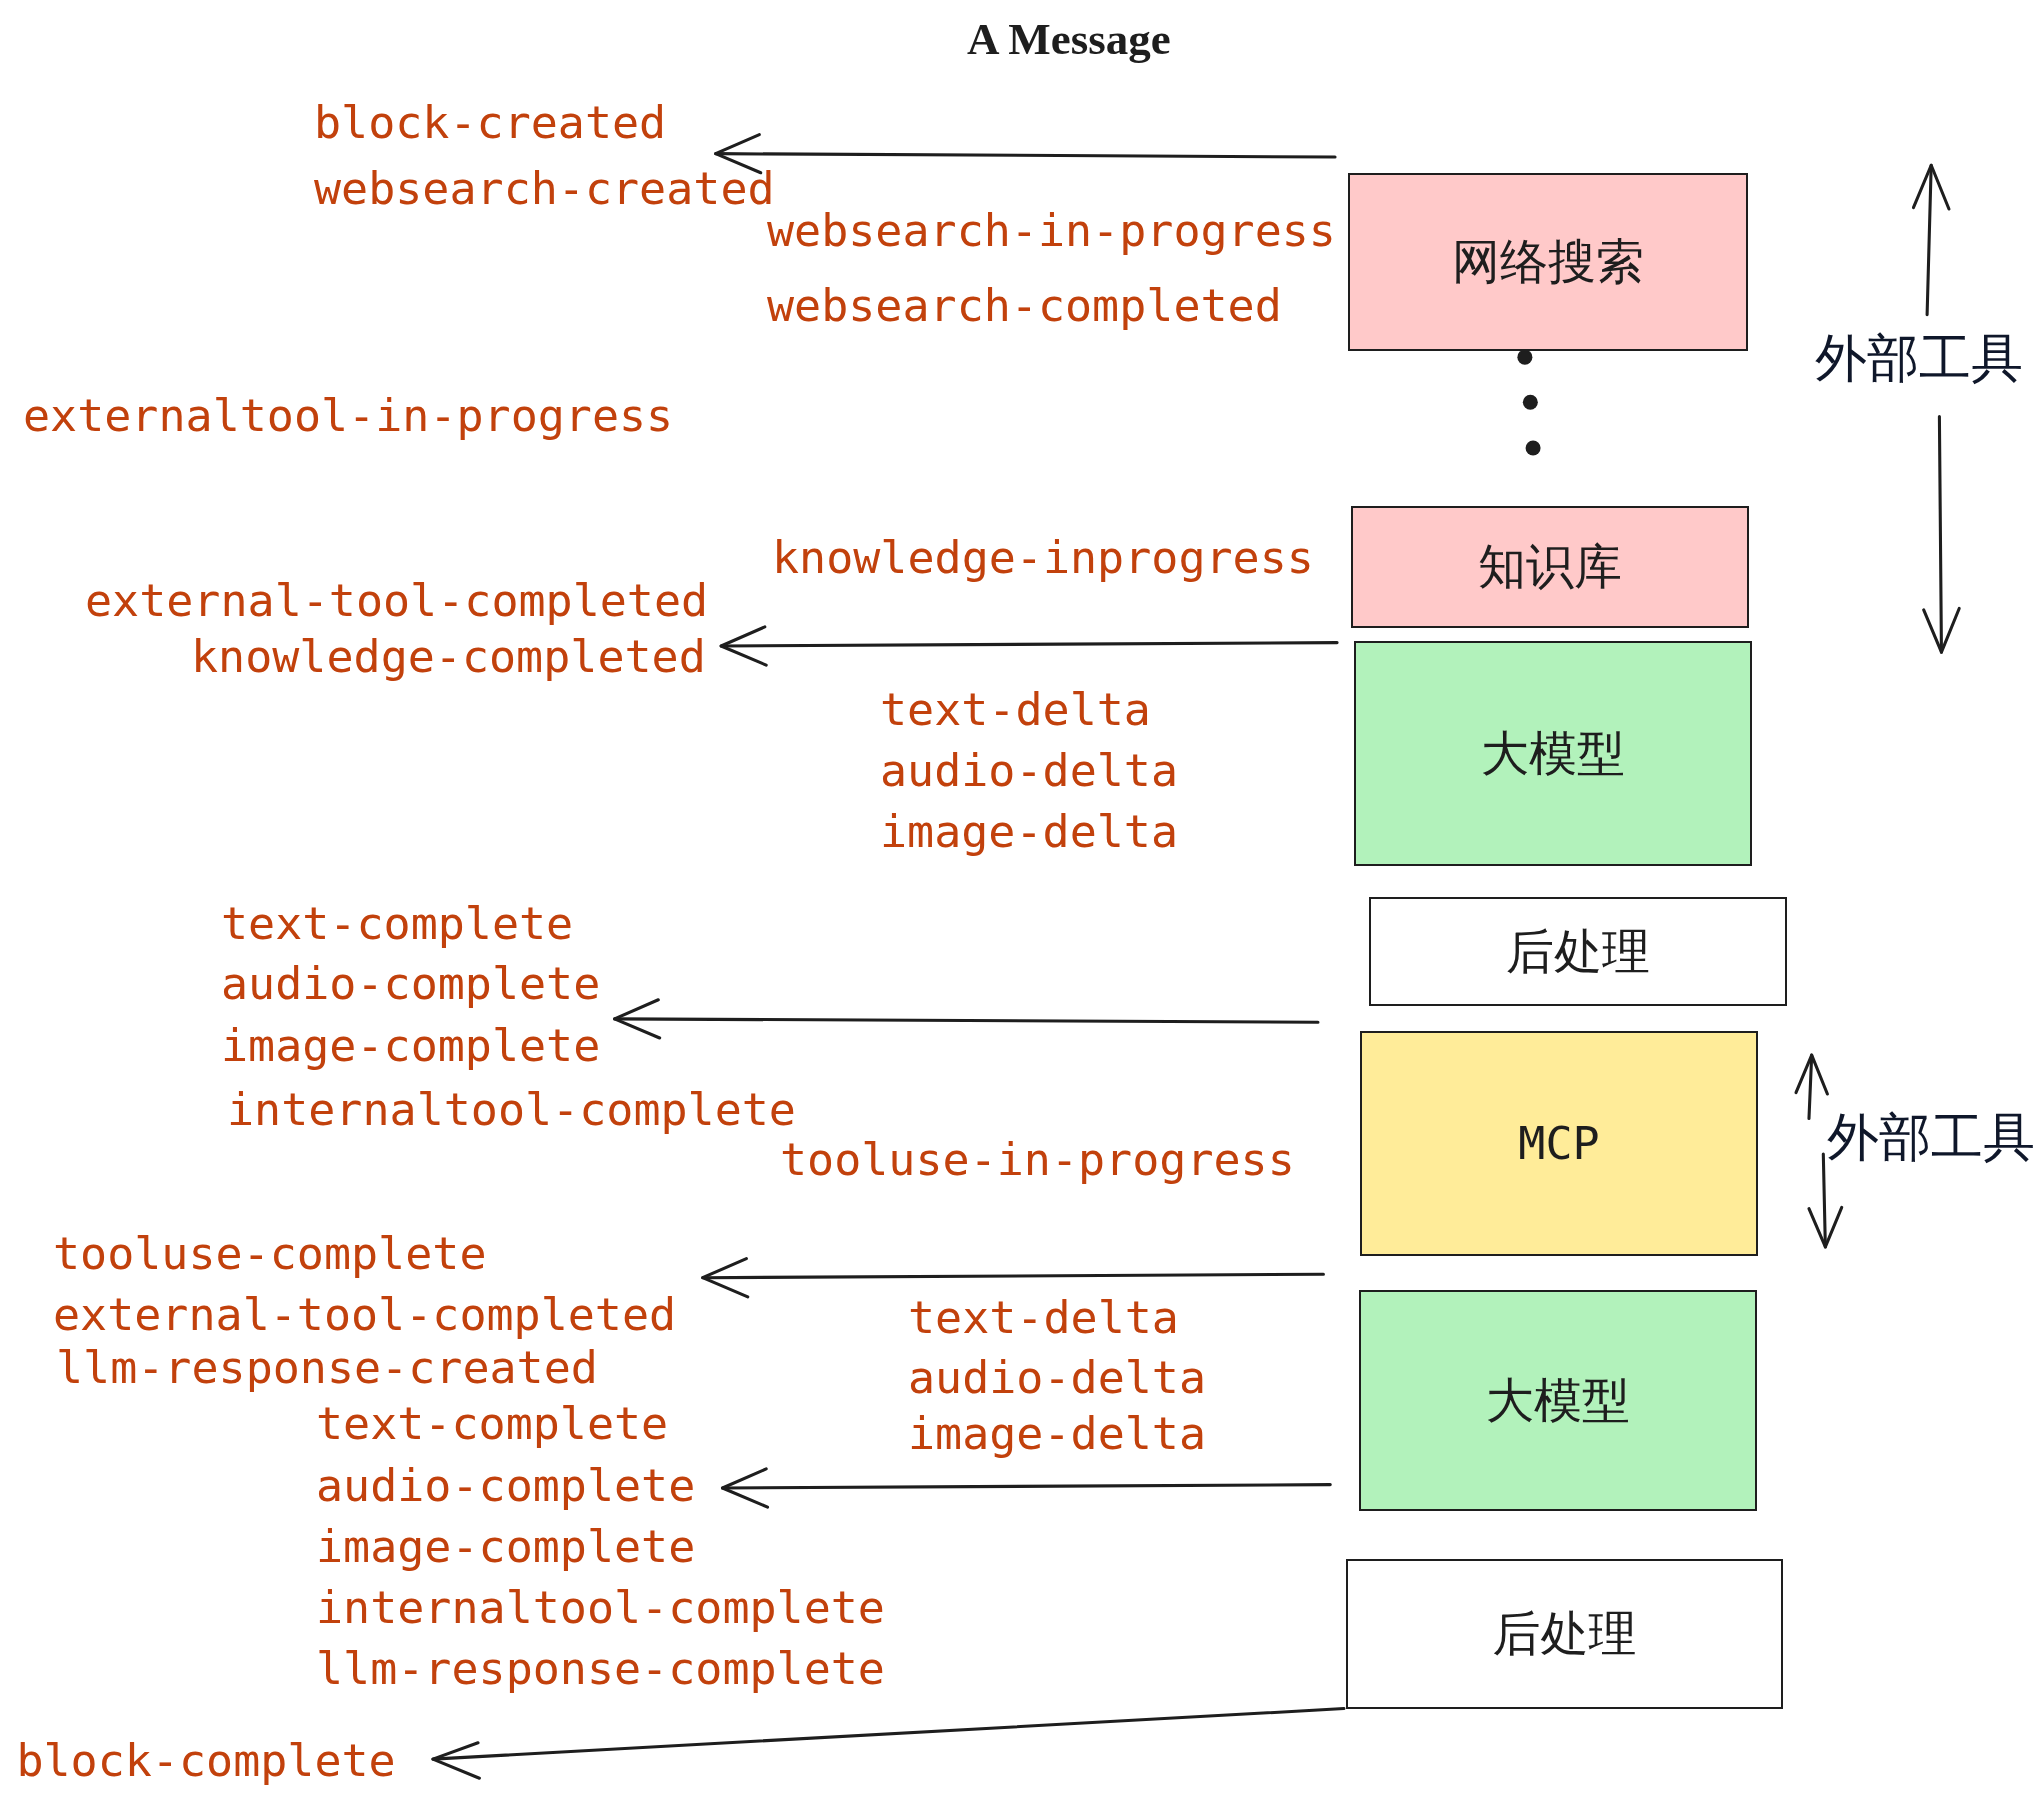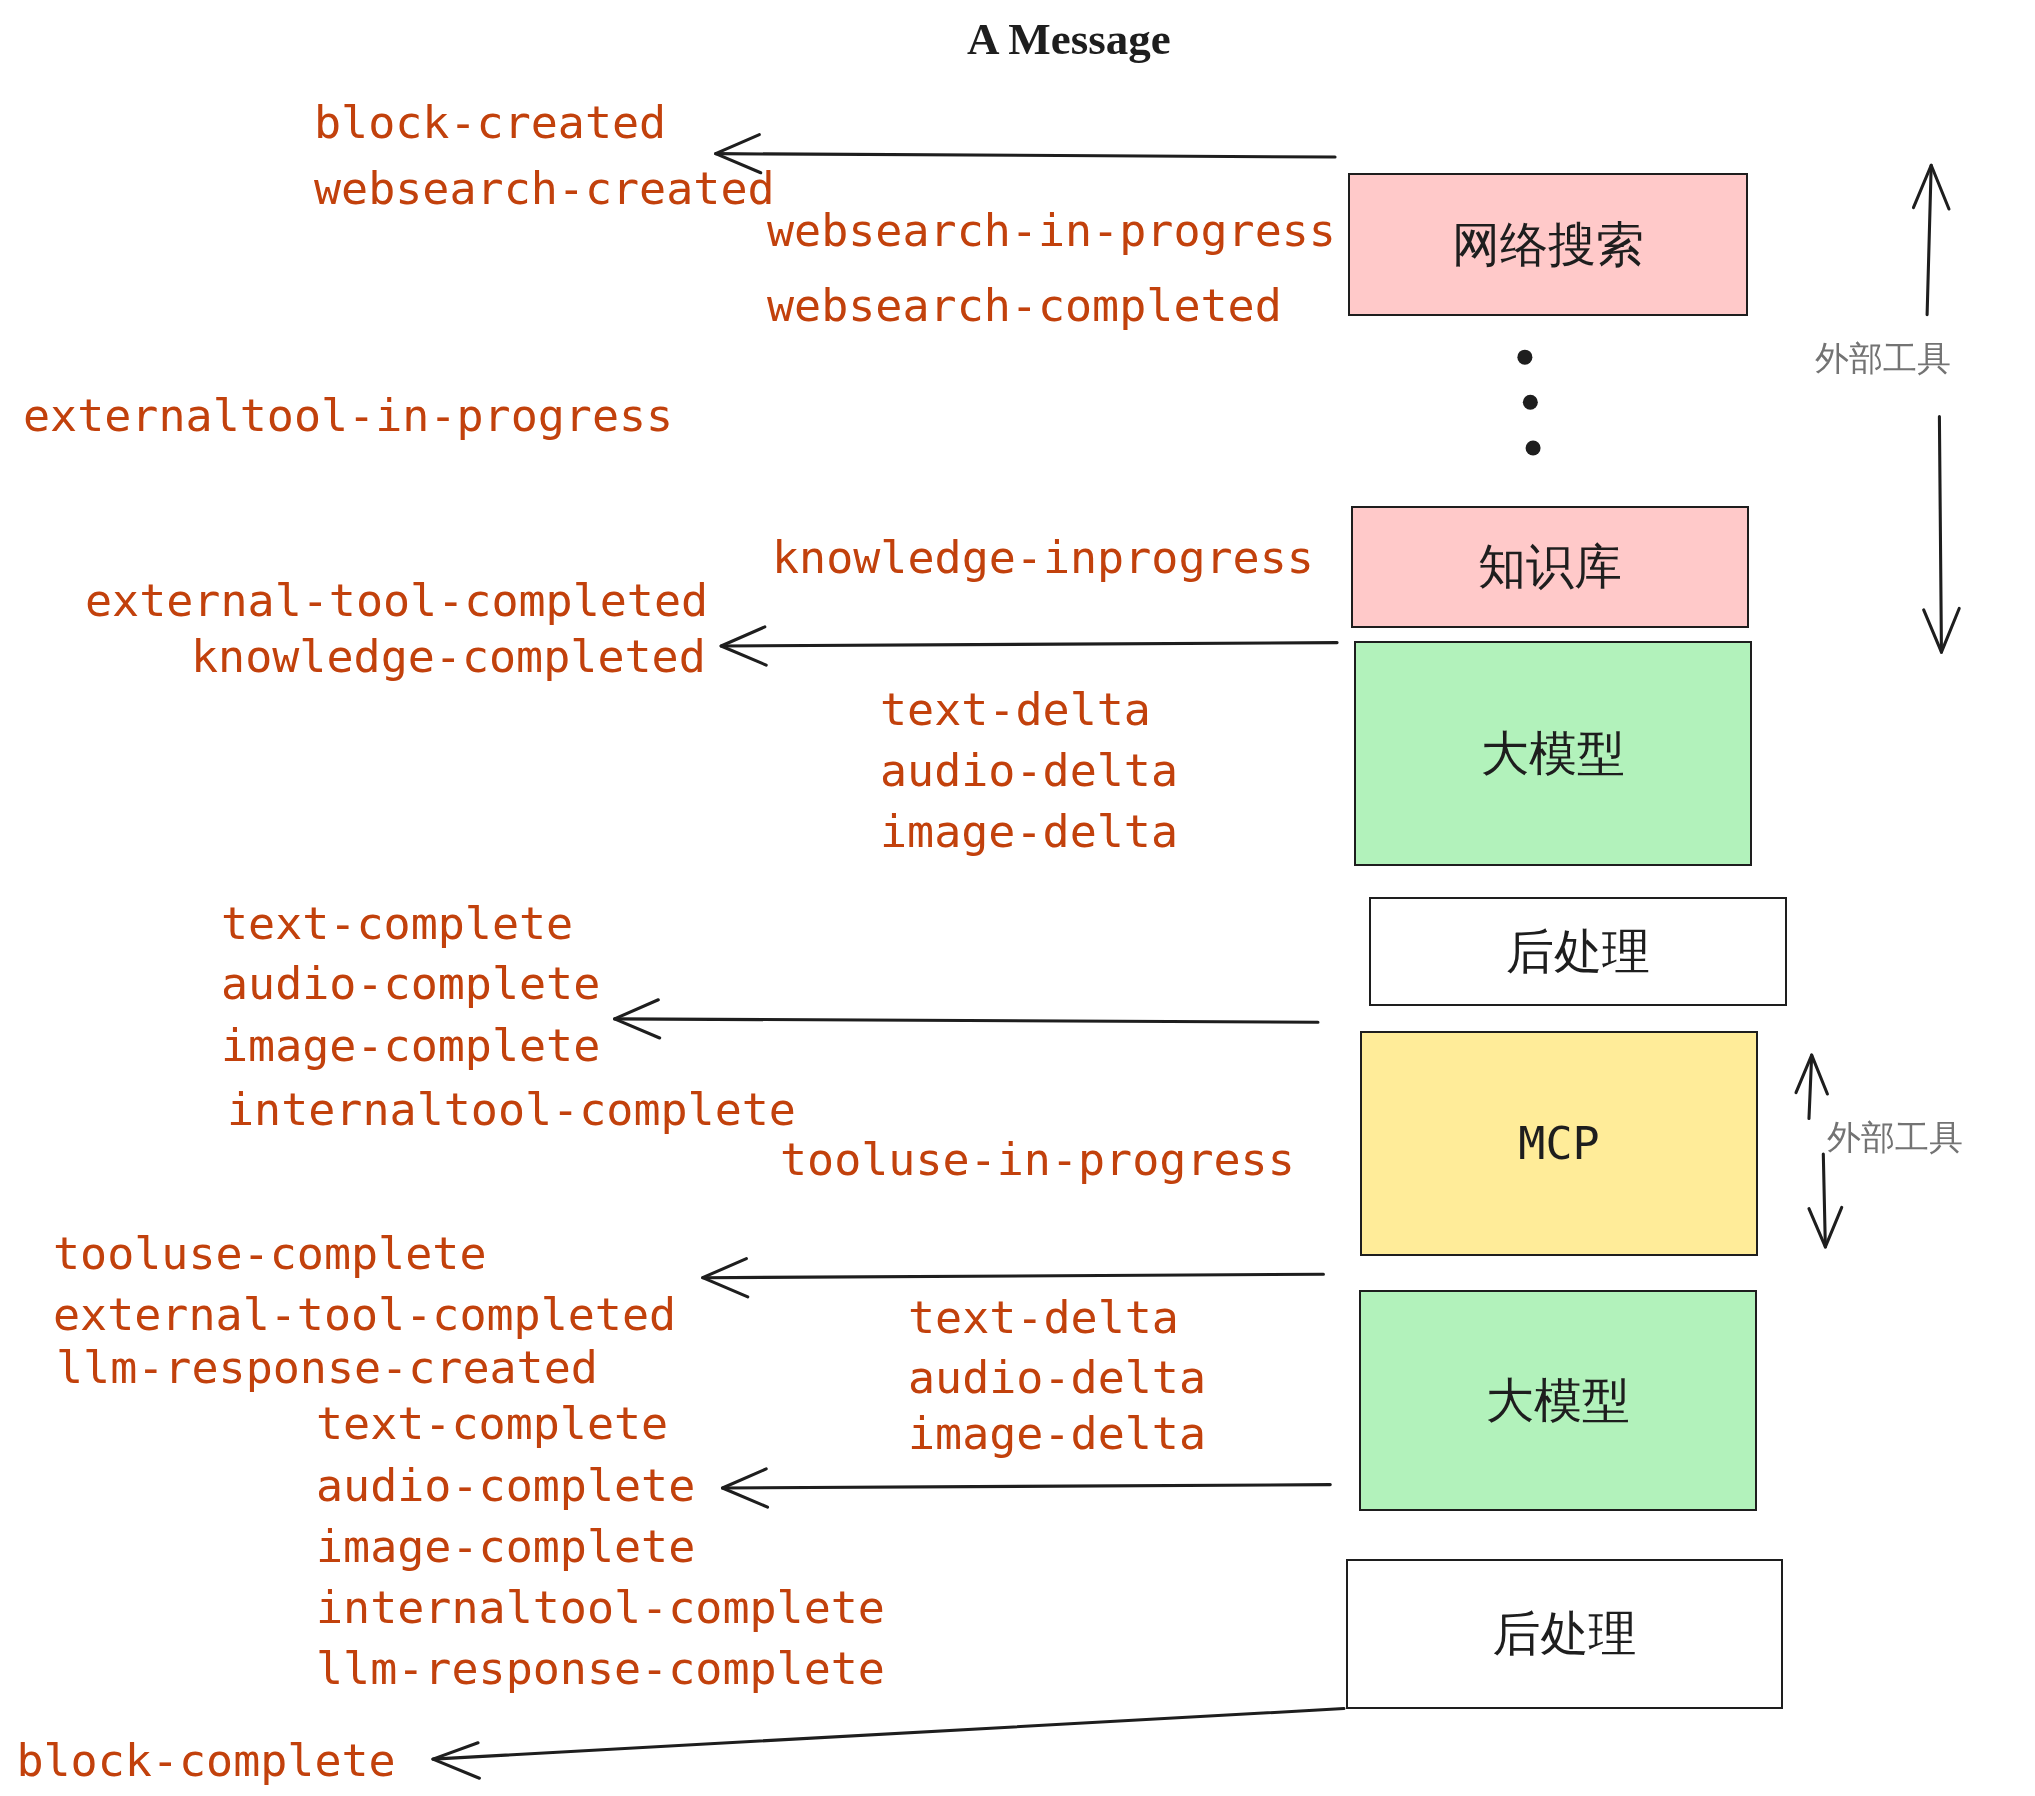--- a/index.html
+++ b/index.html
@@ -28,32 +28,32 @@
   .node{
     position:absolute;
     box-sizing:border-box;
     border:2.7px solid #1e1e1e;
     display:flex;align-items:center;justify-content:center;
     font-family:"Liberation Sans","DejaVu Sans",sans-serif;
     font-size:48px;font-weight:500;color:#1e1e1e;
     white-space:nowrap;
   }
   .node .mono{font-family:"DejaVu Sans Mono",monospace;font-size:45px;font-weight:400;}
-  #node-websearch   {left:1348px;top:173px; width:400px;height:143px;background:#ffc9c9;}
+  #node-websearch   {left:1348px;top:173px; width:400px;height:178px;background:#ffc9c9;}
   #node-knowledge   {left:1351px;top:506px; width:398px;height:122px;background:#ffc9c9;}
   #node-llm-1       {left:1354px;top:641px; width:398px;height:225px;background:#b2f2bb;}
   #node-post-1      {left:1369px;top:897px;width:418px;height:109px;background:#ffffff;}
   #node-mcp         {left:1360px;top:1031px;width:398px;height:225px;background:#ffec99;}
   #node-llm-2       {left:1359px;top:1290px;width:398px;height:221px;background:#b2f2bb;}
   #node-post-2      {left:1346px;top:1559px;width:437px;height:150px;background:#ffffff;}
   .side-label{
     position:absolute;
     font-family:"Liberation Sans","DejaVu Sans",sans-serif;
-    font-size:34px;line-height:48px;font-weight:500;
-    white-space:nowrap;color:#737373;
+    font-size:52px;line-height:48px;font-weight:500;
+    white-space:nowrap;color:#0f172a;
   }
   #side-label-1{left:1815px;top:334px;}
   #side-label-2{left:1827px;top:1113px;}
   svg#arrows{position:absolute;left:0;top:0;}
   .stroke{stroke:#1e1e1e;stroke-width:4.5;fill:none;stroke-linecap:round;stroke-linejoin:round;}
   .dot{fill:#1e1e1e;stroke:none;}
 </style>
 </head>
 <body>
 

